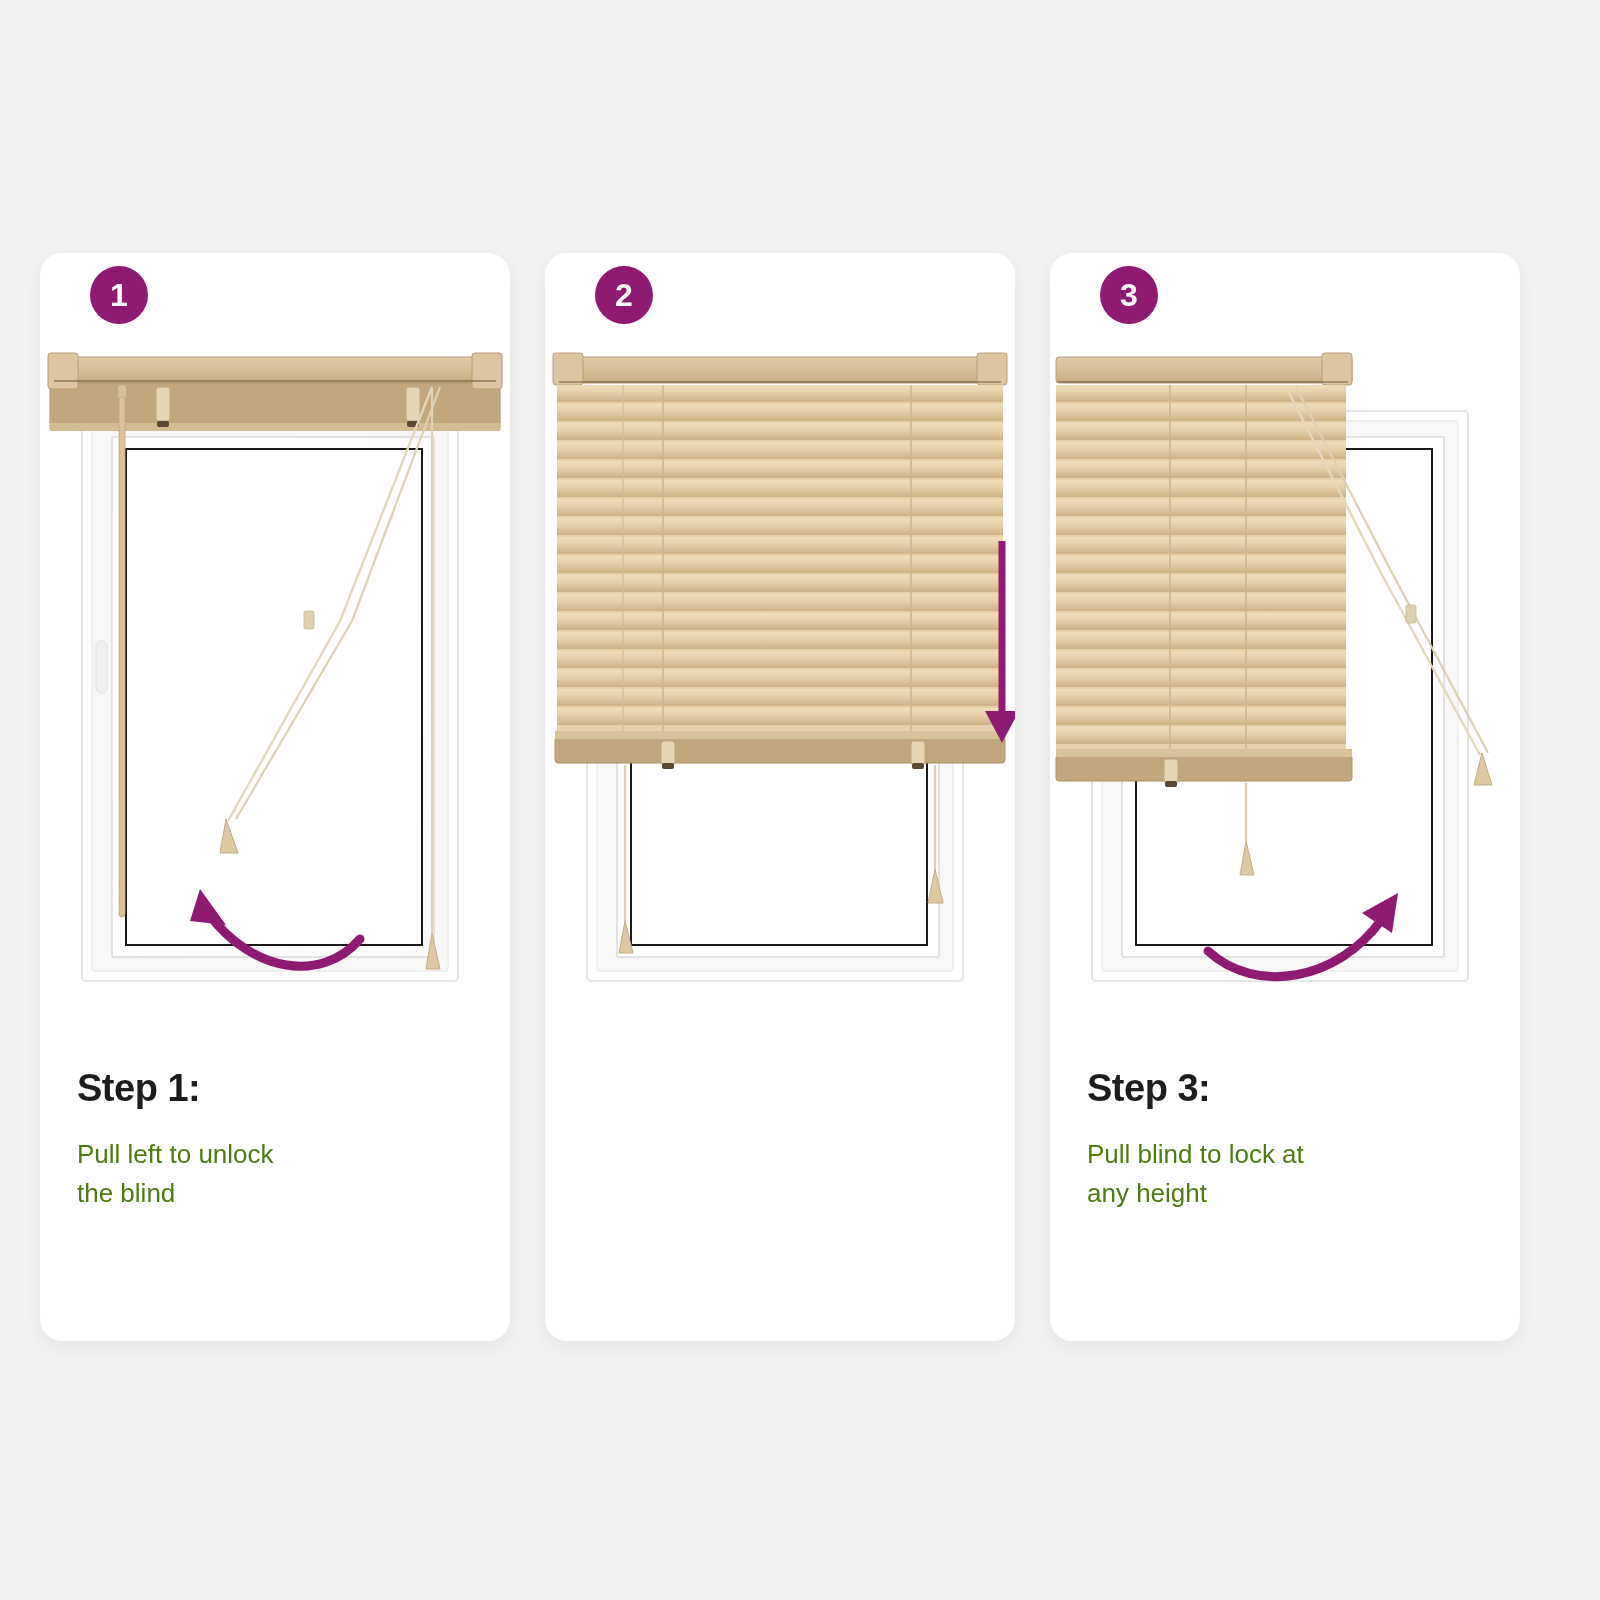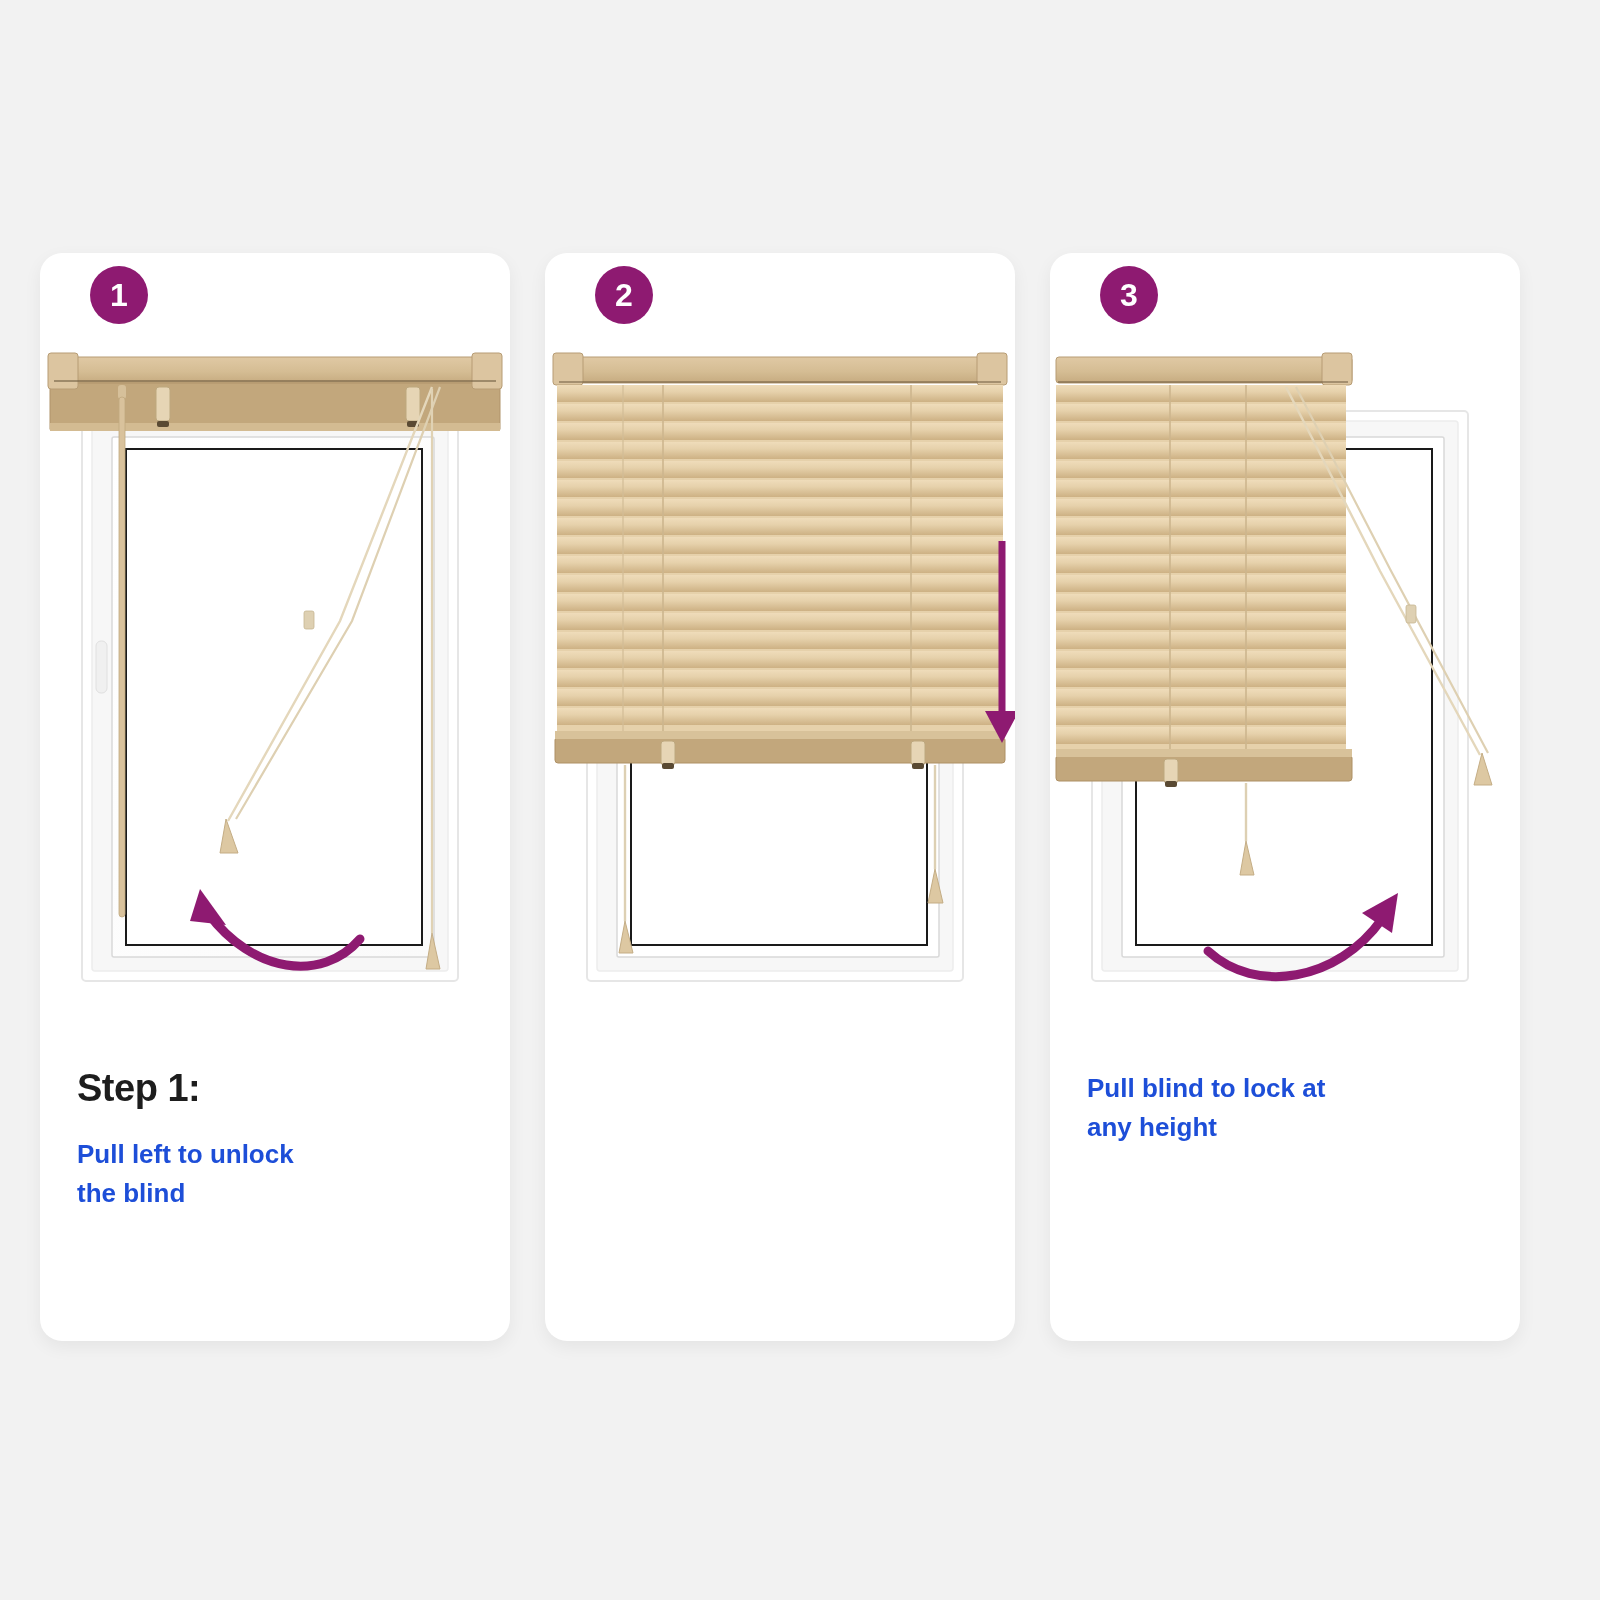--- a/index.html
+++ b/index.html
@@ -71,25 +71,24 @@
   .step-title {
     font-size: 38px;
     font-weight: bold;
     color: #1d1d1d;
     letter-spacing: -0.5px;
     margin: 0 0 26px 0;
     line-height: 1.05;
   }
   .step-desc {
     font-size: 26px;
-    color: #1d4ed8;
+    color: #4d7c0f;
     line-height: 1.5;
     margin: 0;
     white-space: pre-line;
-    font-weight: bold;
   }
 </style>
 </head>
 <body>
 
 <div class="board">
 
   <div class="card card-1">
     <div class="badge">1</div>
 
@@ -336,18 +335,19 @@
         </g>
 
         <g>
           <path d="M 158 610 C 206 654, 288 640, 332 578" stroke="#8E1A71" stroke-width="9" fill="none" stroke-linecap="round"></path>
           <path d="M 348 552 L 342 592 L 312 572 Z" fill="#8E1A71"></path>
         </g>
       </svg>
     </div>
 
     <div class="caption">
+      <p class="step-title">Step 3:</p>
       <p class="step-desc">Pull blind to lock at
 any height</p>
     </div>
   </div>
 
 </div>
 
 </body></html>

